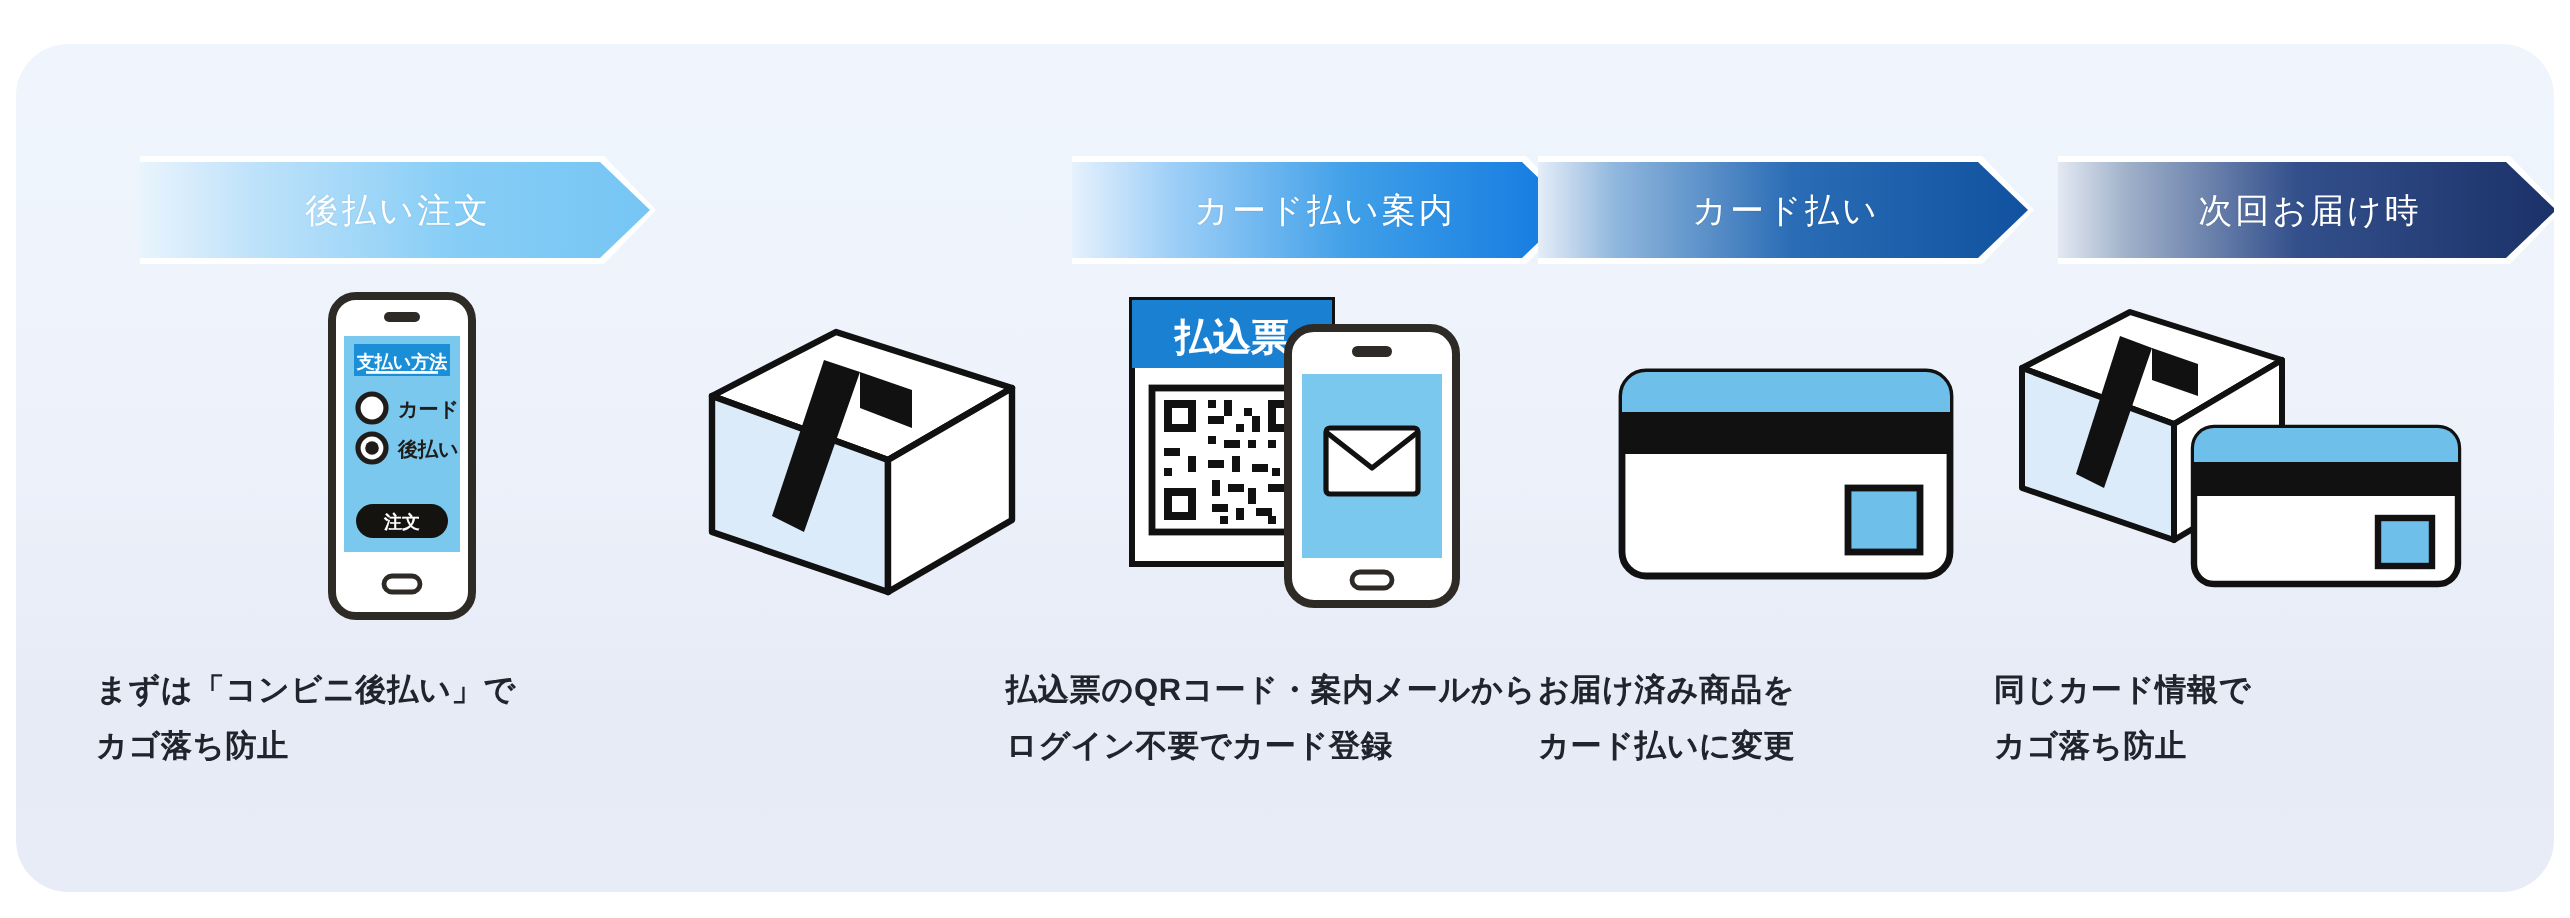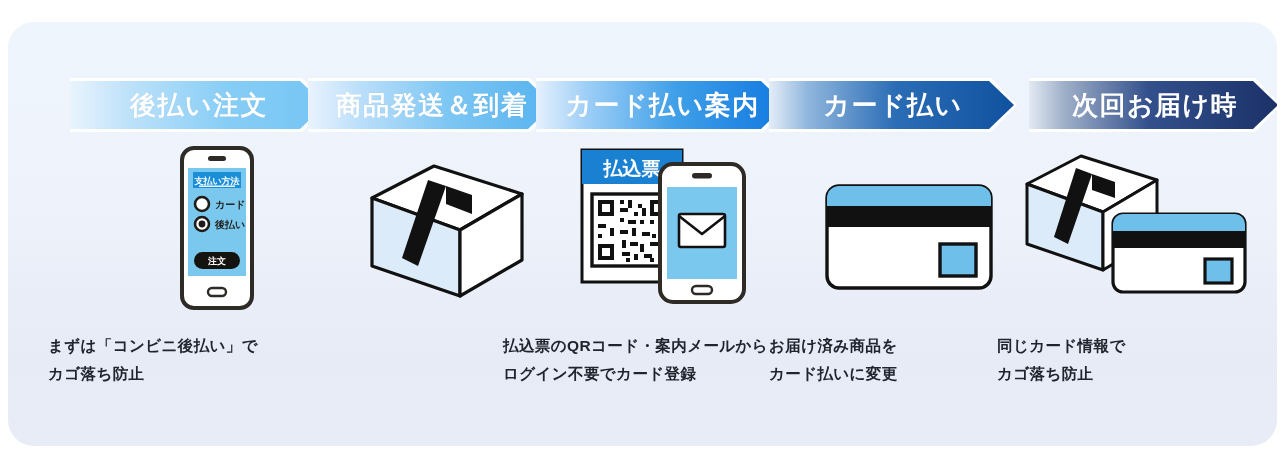--- a/index.html
+++ b/index.html
@@ -59,22 +59,22 @@
     background: #ffffff;
   }
   .chev .shape.fill {
     inset: 3px 3px 3px 0px;
     clip-path: polygon(0 0, calc(100% - 25px) 0, 100% 50%, calc(100% - 25px) 100%, 0 100%);
   }
   .chev .lbl {
     position: relative;
     z-index: 3;
     color: #ffffff;
-    font-size: 26px;
-    font-weight: 700;
+    font-size: 17px;
+    font-weight: 400;
     letter-spacing: 1.5px;
     white-space: nowrap;
     text-shadow: 0 0 1px rgba(0,0,0,0.12);
   }
 
   
   .chev.c1 { left: 62px;   width: 258px; }
   .chev.c2 { left: 300px;  width: 248px; }
   .chev.c3 { left: 528px;  width: 253px; }
   .chev.c4 { left: 761px;  width: 248px; text-align: right; }
@@ -82,21 +82,21 @@
 
   .chev.c1 .shape.fill { background: linear-gradient(90deg, #e9f4fd 0%, #bfe2fa 22%, #86cdf6 62%, #76c5f4 100%); }
   .chev.c2 .shape.fill { background: linear-gradient(90deg, #eaf3fd 0%, #b9defa 22%, #7cc6f3 58%, #56b3ef 100%); }
   .chev.c3 .shape.fill { background: linear-gradient(90deg, #e6f1fd 0%, #9ecff7 20%, #3f9fe8 56%, #1178e0 100%); }
   .chev.c4 .shape.fill { background: linear-gradient(90deg, #e5edf8 0%, #8fb6dd 16%, #2a6cb5 52%, #10529f 100%); }
   .chev.c5 .shape.fill { background: linear-gradient(90deg, #e3e9f3 0%, #9fb0c9 14%, #33508c 48%, #1b3168 100%); }
 
   
   .art-row {
     position: absolute;
-    left: 16px;
+    left: 0;
     top: 120px;
     width: 1019px;
     height: 175px;
   }
   .art {
     position: absolute;
     top: 0;
     height: 175px;
   }
   .art.a1 { left: 62px;  width: 258px; }
@@ -135,25 +135,20 @@
 <div class="banner">
 
   <div class="steps">
 
     <div class="chev c1 first">
       <div class="shape outline"></div>
       <div class="shape fill"></div>
       <span class="lbl">後払い注文</span>
     </div>
 
-    <div class="chev c2">
-      <div class="shape outline"></div>
-      <div class="shape fill"></div>
-      <span class="lbl">商品発送＆到着</span>
-    </div>
 
     <div class="chev c3">
       <div class="shape outline"></div>
       <div class="shape fill"></div>
       <span class="lbl">カード払い案内</span>
     </div>
 
     <div class="chev c4">
       <div class="shape outline"></div>
       <div class="shape fill"></div>

